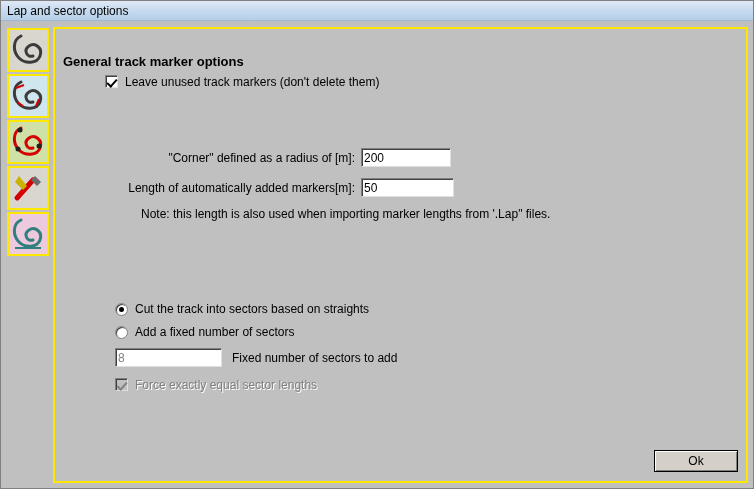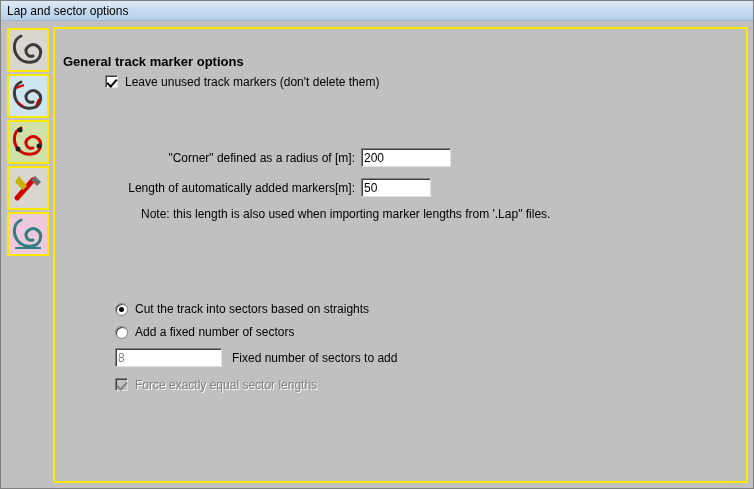--- a/index.html
+++ b/index.html
@@ -294,21 +294,21 @@
         <span class="lbl">Leave unused track markers (don't delete them)</span>
       </div>
 
       <div class="field-row" style="left:0px; top:119px; width:510px;">
         <span class="field-label">"Corner" defined as a radius of [m]:</span>
         <input class="textinput" style="width: 90px;" type="text" value="200">
       </div>
 
       <div class="field-row" style="left:0px; top:149px; width:510px;">
         <span class="field-label">Length of automatically added markers[m]:</span>
-        <input class="textinput" style="width: 70px;" type="text" value="50">
+        <input class="textinput" style="width: 93px;" type="text" value="50">
       </div>
 
       <div class="note">Note: this length is also used when importing marker lengths from '.Lap" files.</div>
 
 
       <div class="radio-row" style="left:60px; top:273px;">
         <span class="radio selected"></span>
         <span class="lbl">Cut the track into sectors based on straights</span>
       </div>
 
@@ -320,16 +320,17 @@
       <div class="fixed-row">
         <input class="textinput fixed-input" type="text" value="8" style="">
         <span class="fixed-caption">Fixed number  of sectors to add</span>
       </div>
 
       <div class="force-row">
         <span class="checkbox checked disabled"></span>
         <span class="lbl disabled">Force exactly equal sector lengths</span>
       </div>
 
+      <button class="okbutton">Ok</button>
 
     </div>
   </div>
 </div>
 
 </body></html>

